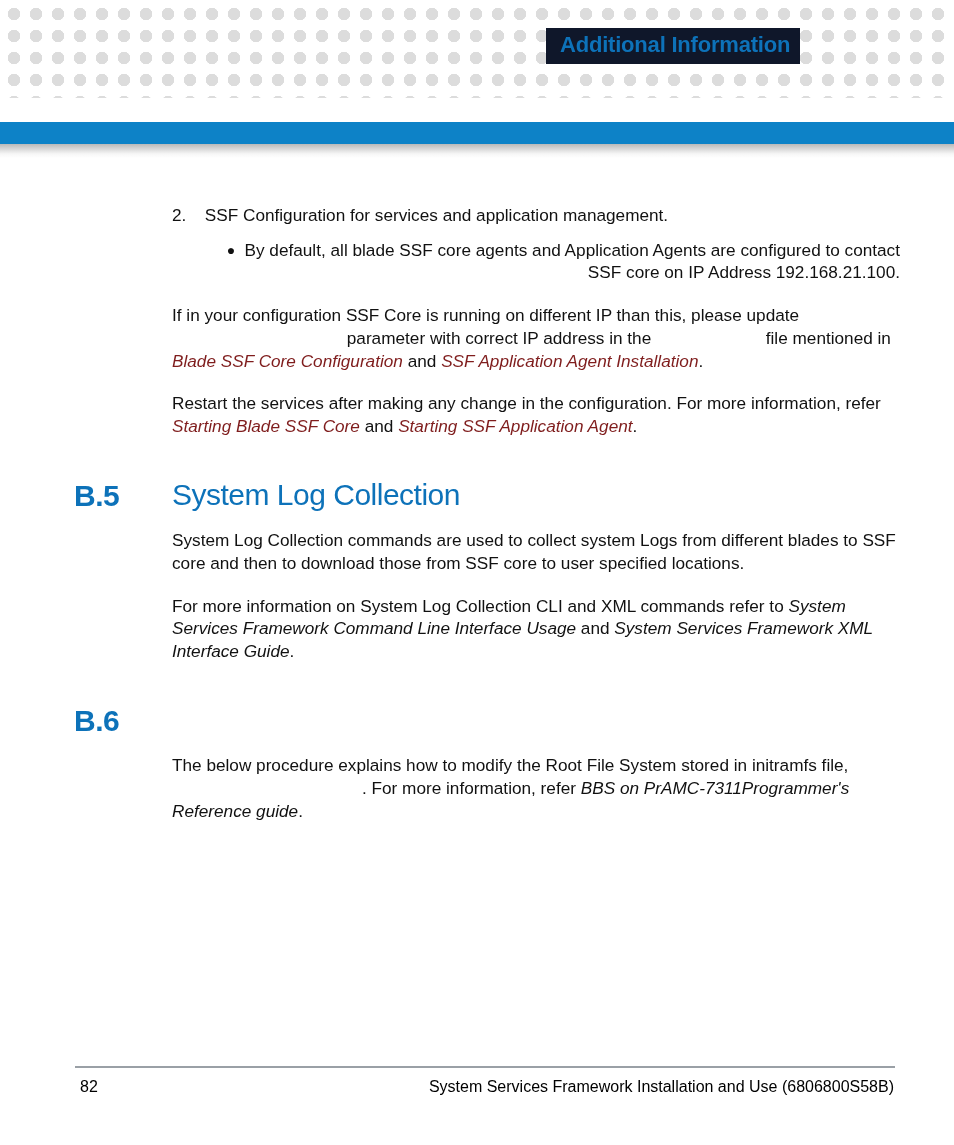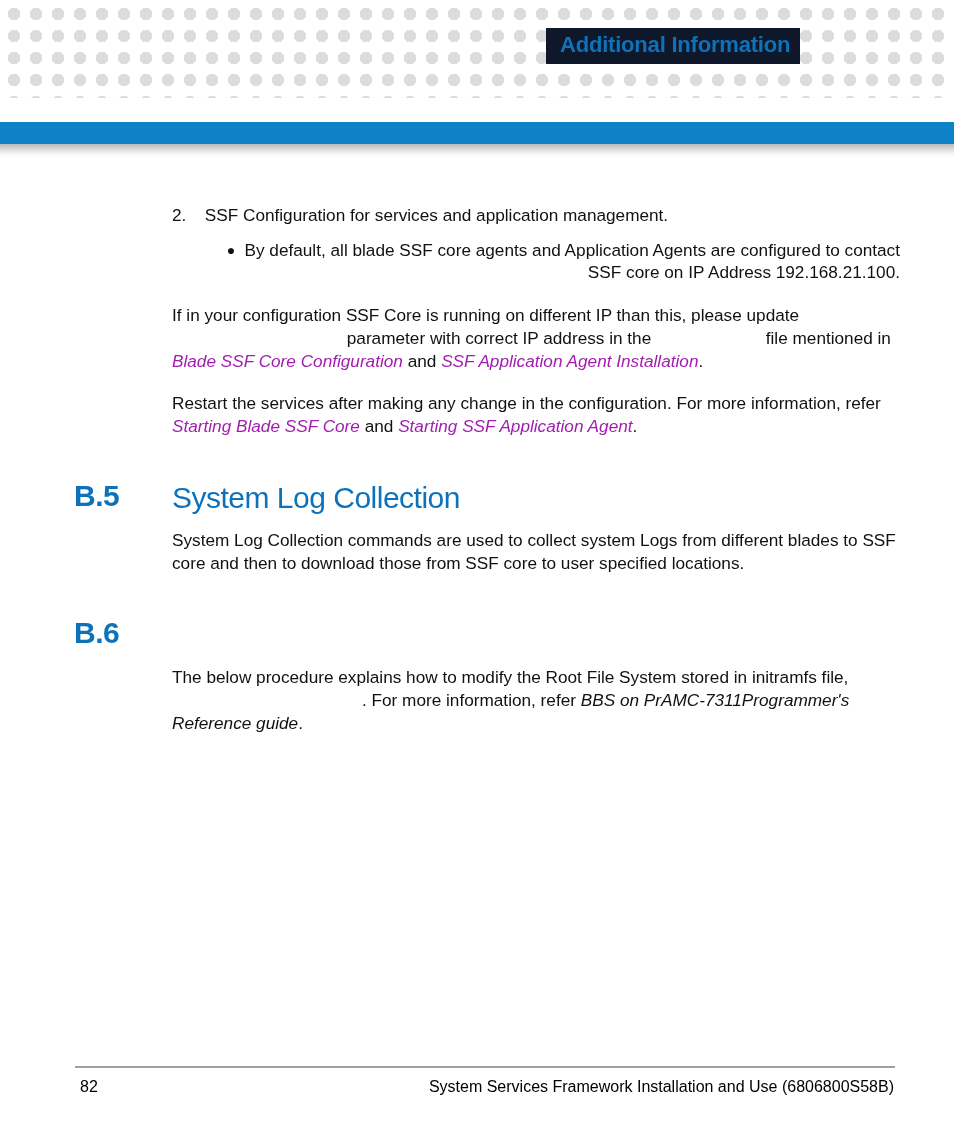--- a/index.html
+++ b/index.html
@@ -48,27 +48,27 @@
     line-height: 1.32;
     margin-top: 14px;
   }
   .ol-item { margin-bottom: 12px; }
   .ol-num { display: inline-block; width: 28px; vertical-align: top; }
   .ol-txt { display: inline-block; width: 690px; vertical-align: top; }
   .ul-item { margin: 10px 0 0 32px; text-align: right; }
   .ul-bullet { display: inline-block; width: 24px; vertical-align: top; font-size: 14px; line-height: 1.6; }
   .ul-txt { display: inline-block; width: 660px; vertical-align: top; }
   .para { margin-top: 20px; }
-  .linky { color: #a21caf; font-style: italic; }
+  .linky { color: #7f1d1d; font-style: italic; }
   .ital { font-style: italic; }
 
   .sechead {
     margin-top: 38px;
     display: flex;
-    align-items: flex-end;
+    align-items: center;
     margin-left: -98px;
   }
   .secnum {
     font-size: 30px;
     font-weight: 700;
     color: #0d72b9;
     width: 98px;
     flex-shrink: 0;
     letter-spacing: -0.5px;
   }
@@ -135,20 +135,23 @@
     <span> and </span>
     <span class="linky">Starting SSF Application Agent</span><span>.</span>
   </div>
 
   <div class="sechead">
     <div class="secnum">B.5</div>
     <div class="sectitle">System Log Collection</div>
   </div>
   <div class="secbody">
     <div>System Log Collection commands are used to collect system Logs from different blades to SSF core and then to download those from SSF core to user specified locations.</div>
+    <div class="para">
+      <span>For more information on System Log Collection CLI and XML commands refer to </span><span class="ital">System Services Framework Command Line Interface Usage</span><span> and </span><span class="ital">System Services Framework XML Interface Guide</span><span>.</span>
+    </div>
   </div>
 
   <div class="sechead">
     <div class="secnum">B.6</div>
   </div>
   <div class="secbody">
     <div>
       <span>The below procedure explains how to modify the Root File System stored in initramfs file, </span><br>
       <span style="display:inline-block;width:190px;"></span><span>. For more information, refer </span><span class="ital">BBS on PrAMC-7311Programmer's Reference guide</span><span>.</span>
     </div>

